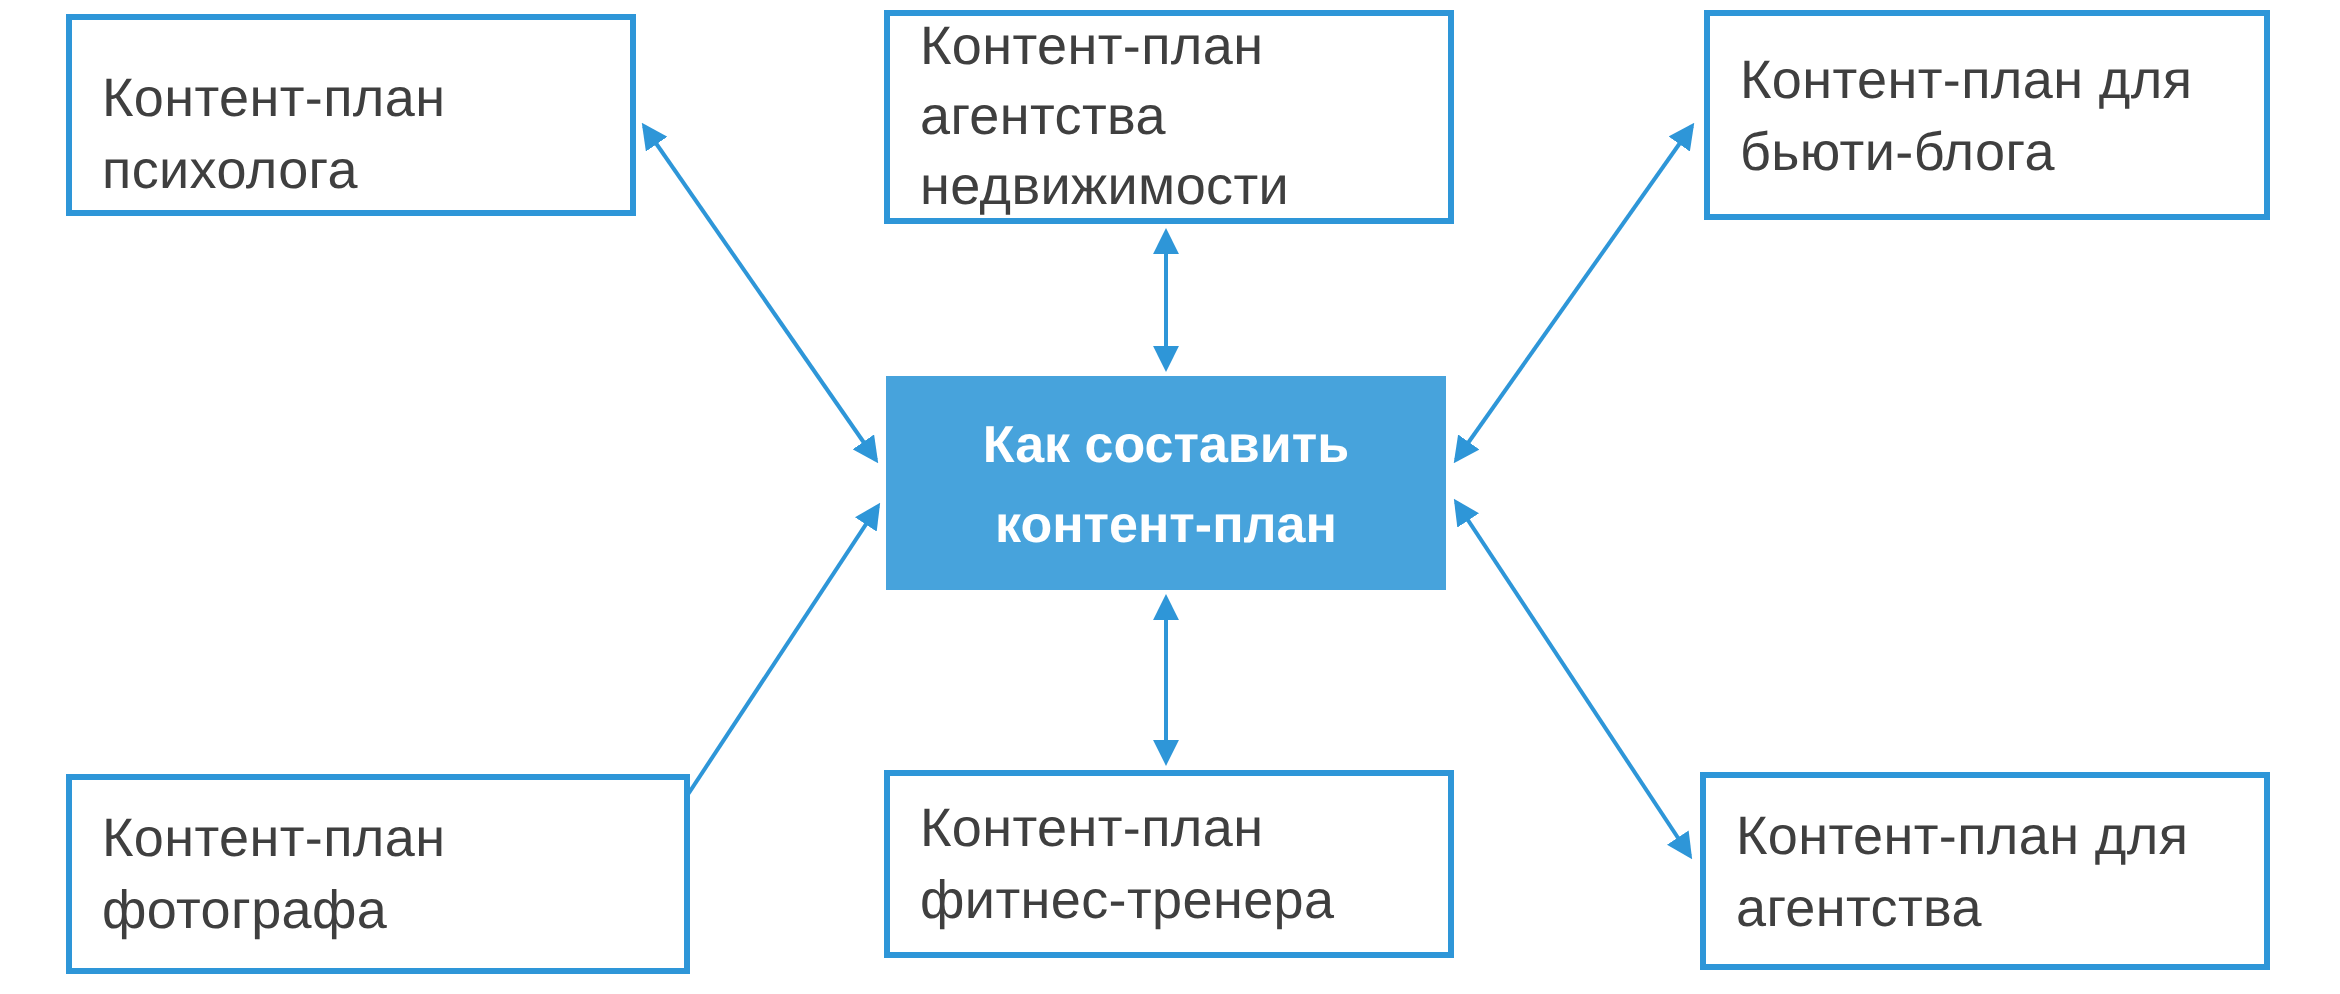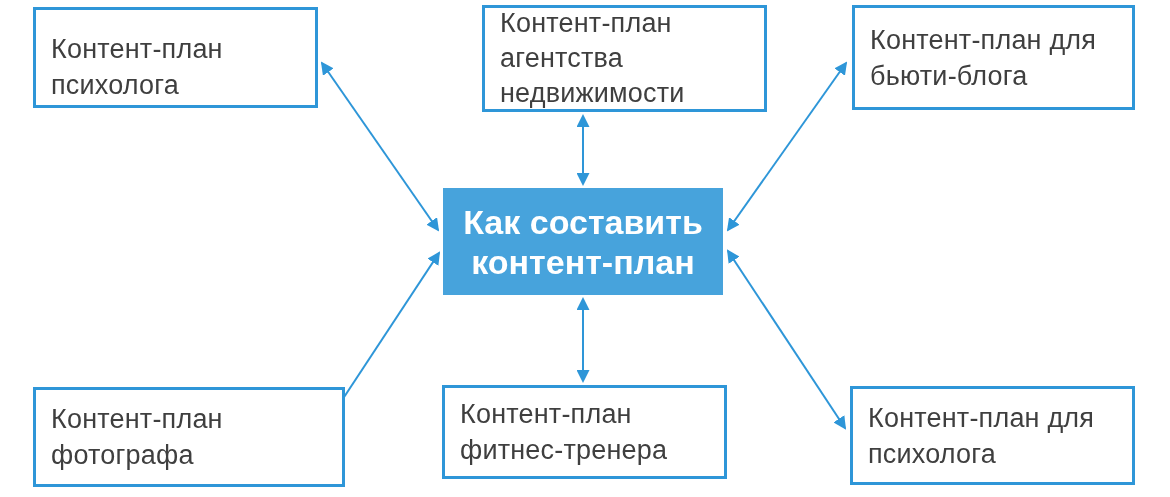--- a/index.html
+++ b/index.html
@@ -19,37 +19,37 @@
     display: flex;
     align-items: center;
     padding: 2px 10px 2px 15px;
     font-size: 27px;
     line-height: 36px;
     font-weight: 300;
     letter-spacing: 0.2px;
     color: var(--node-text, #3f3f3f);
   }
   .node-tl { left: 33px;  top: 7px;   width: 285px; height: 101px; align-items: flex-end; }
-  .node-tc { left: 442px; top: 5px;   width: 285px; height: 107px; margin-left: 40px; }
+  .node-tc { left: 442px; top: 5px;   width: 285px; height: 107px; }
   .node-tr { left: 852px; top: 5px;   width: 283px; height: 105px; }
   .node-bl { left: 33px;  top: 387px; width: 312px; height: 100px; }
   .node-bc { left: 442px; top: 385px; width: 285px; height: 94px; align-items: center; }
   .node-br { left: 850px; top: 386px; width: 285px; height: 99px; }
   .node-tc { line-height: 35px; }
   .center-node {
     position: absolute;
     left: 443px; top: 188px; width: 280px; height: 107px;
     box-sizing: border-box;
     background: var(--center-fill, #47a3dc);
     color: var(--center-text, #ffffff);
     display: flex;
     align-items: center;
     justify-content: center;
     text-align: center;
-    font-size: 34px;
+    font-size: 26px;
     line-height: 40px;
     font-weight: bold;
     padding: 0 12px;
   }
   svg.arrows {
     position: absolute;
     left: 0; top: 0;
     width: 1170px; height: 497px;
     pointer-events: none;
   }
@@ -96,16 +96,16 @@
 
   <div class="node node-bl">
     <span>Контент-план фотографа</span>
   </div>
 
   <div class="node node-bc">
     <span>Контент-план фитнес-тренера</span>
   </div>
 
   <div class="node node-br">
-    <span>Контент-план для психолога</span>
+    <span>Контент-план для агентства</span>
   </div>
 
 </div>
 
 </body></html>

